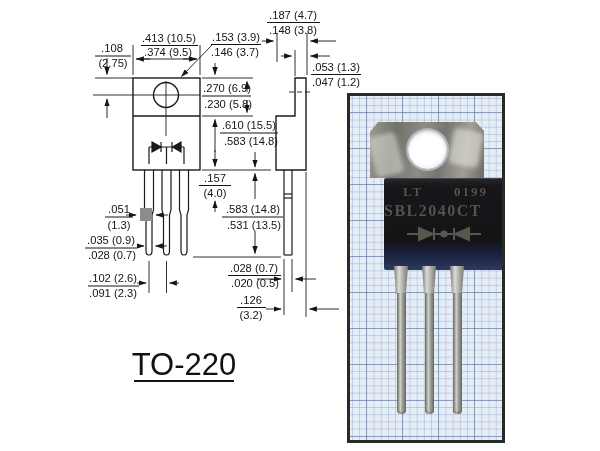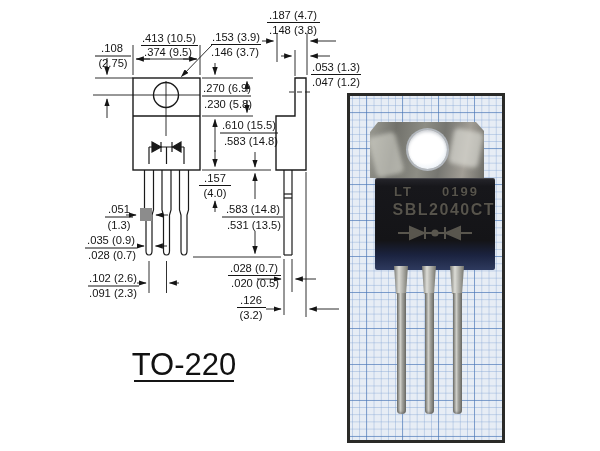--- a/index.html
+++ b/index.html
@@ -24,26 +24,26 @@
   .tab{position:absolute;left:20px;top:26px;width:114px;height:56px;
        background:linear-gradient(100deg,#9a9a92 0%,#71716b 22%,#8d8d85 45%,#767671 62%,#a29e96 82%,#6b6b65 100%);
        clip-path:polygon(7% 0,93% 0,100% 16%,100% 100%,0 100%,0 18%);}
   .tab .patch1{position:absolute;left:2px;top:12px;width:28px;height:42px;
        background:rgba(222,222,214,.55);transform:rotate(-14deg);border-radius:5px;filter:blur(2px);}
   .tab .patch2{position:absolute;right:3px;top:8px;width:30px;height:36px;
        background:rgba(228,228,222,.6);transform:rotate(11deg);border-radius:5px;filter:blur(2px);}
   .hole{position:absolute;left:58px;top:34px;width:39px;height:39px;border-radius:50%;
        background:radial-gradient(circle at 45% 40%, #ffffff 55%, #eef3f8 75%, #ccd3db 100%);
        box-shadow:0 0 0 2px #b3b8be, inset 0 2px 3px rgba(60,70,90,.25);}
-  .pbody{position:absolute;left:25px;top:82px;width:120px;height:92px;border-radius:2px;
+  .pbody{position:absolute;left:34px;top:82px;width:120px;height:92px;border-radius:2px;
        background:linear-gradient(180deg,#26262c 0%,#17171b 9%,#141417 68%,#1b2340 84%,#2e3a5e 100%);
-       box-shadow:inset 0 1px 1px rgba(255,255,255,.15);color:#57544c;}
+       box-shadow:inset 0 1px 1px rgba(255,255,255,.15);color:#57544c;font-family:Liberation Serif, serif;}
   .mkrow1{display:flex;justify-content:space-between;padding:6px 16px 0 19px;
        font-size:13px;letter-spacing:2px;font-weight:bold;text-shadow:0 0 1px rgba(0,0,0,.6);}
-  .mkrow2{text-align:right;font-size:16px;letter-spacing:1.5px;font-weight:bold;
+  .mkrow2{text-align:left;font-size:16px;letter-spacing:1.5px;font-weight:bold;
        margin-top:2px;text-shadow:0 0 1px rgba(0,0,0,.6);}
   .mkrow3{text-align:center;margin-top:4px;}
   .lead{position:absolute;width:16px;height:152px;top:170px;}
   .lead .shoulder{position:absolute;left:1px;top:0;width:14px;height:28px;
        background:linear-gradient(90deg,#7a7a74,#dcdcd6 35%,#b2b2ac 62%,#77776f);
        clip-path:polygon(0 0,100% 0,86% 100%,14% 100%);}
   .lead .shank{position:absolute;left:3.5px;top:27px;width:9px;height:121px;
        border-radius:0 0 4px 4px;
        background:linear-gradient(90deg,#6f6f69,#cfcfc9 38%,#9d9d97 62%,#6c6c66);
        box-shadow:inset 0 -2px 2px rgba(80,80,80,.4);}

